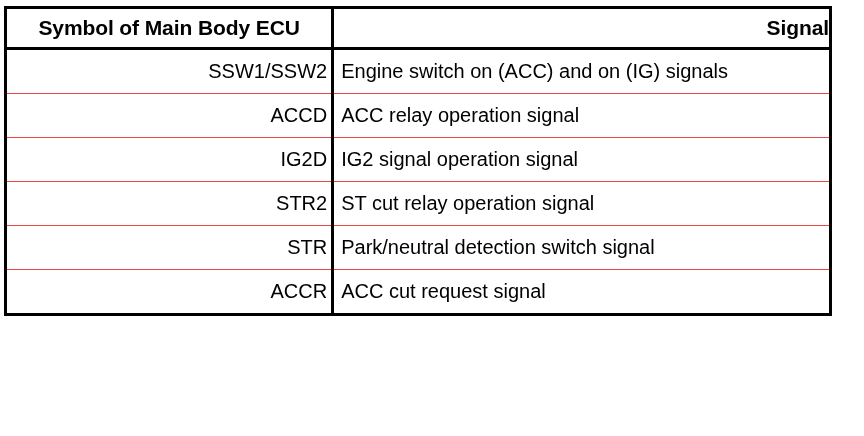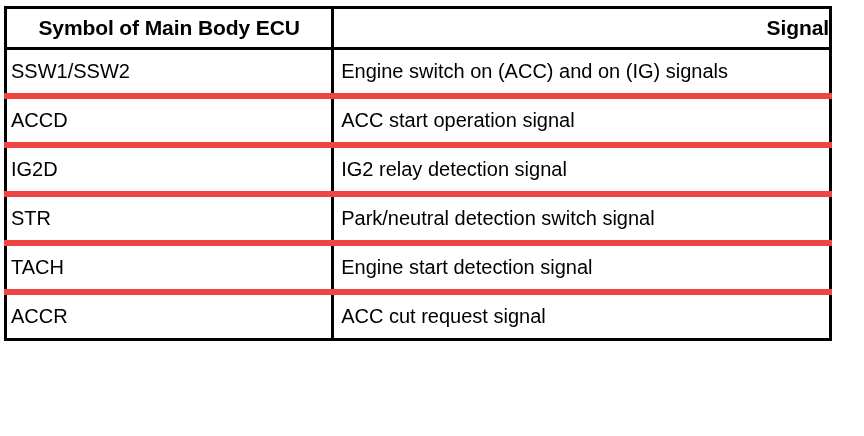--- a/index.html
+++ b/index.html
@@ -60,27 +60,27 @@
   }
   .header-row th.signal-head {
     text-align: right;
   }
 
   
   .data-row td {
     height: 43px;
     font-size: 20px;
     font-weight: normal;
-    border-top: 6px solid #ef4444;
+    border-top: 1px solid #ef4444;
   }
   .data-row:first-of-type td {
     border-top: 0;
   }
   .data-row td.symbol-cell {
-    text-align: left;
+    text-align: right;
     border-right: 3px solid #000000;
     padding: 0 4px;
   }
   .data-row td.signal-cell {
     text-align: left;
     padding-left: 7px;
     padding-right: 2px;
     white-space: nowrap;
   }
 </style>
@@ -100,33 +100,33 @@
         <th class="signal-head">Signal</th>
       </tr>
     </thead>
     <tbody>
       <tr class="data-row">
         <td class="symbol-cell">SSW1/SSW2</td>
         <td class="signal-cell">Engine switch on (ACC) and on (IG) signals</td>
       </tr>
       <tr class="data-row">
         <td class="symbol-cell">ACCD</td>
-        <td class="signal-cell">ACC start operation signal</td>
+        <td class="signal-cell">ACC relay operation signal</td>
       </tr>
       <tr class="data-row">
         <td class="symbol-cell">IG2D</td>
-        <td class="signal-cell">IG2 relay detection signal</td>
+        <td class="signal-cell">IG2 signal operation signal</td>
+      </tr>
+      <tr class="data-row">
+        <td class="symbol-cell">STR2</td>
+        <td class="signal-cell">ST cut relay operation signal</td>
       </tr>
       <tr class="data-row">
         <td class="symbol-cell">STR</td>
         <td class="signal-cell">Park/neutral detection switch signal</td>
-      </tr>
-      <tr class="data-row">
-        <td class="symbol-cell">TACH</td>
-        <td class="signal-cell">Engine start detection signal</td>
       </tr>
       <tr class="data-row">
         <td class="symbol-cell">ACCR</td>
         <td class="signal-cell">ACC cut request signal</td>
       </tr>
     </tbody>
   </table>
 
 </div>
 

